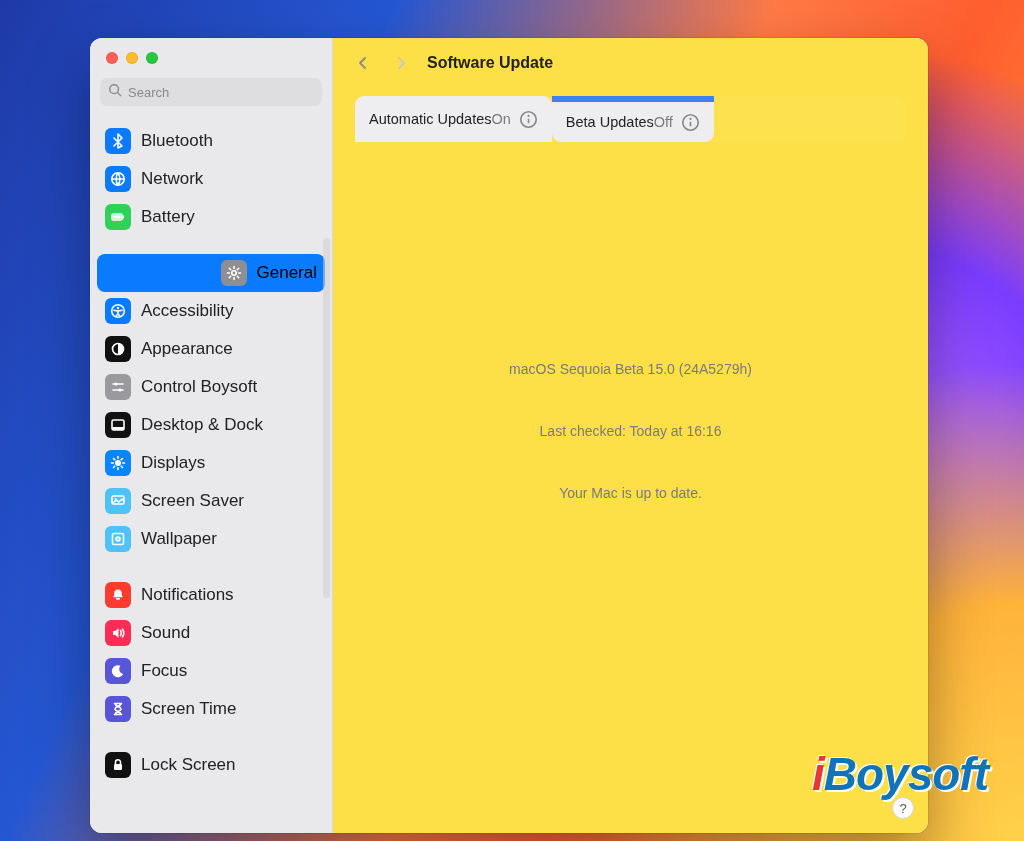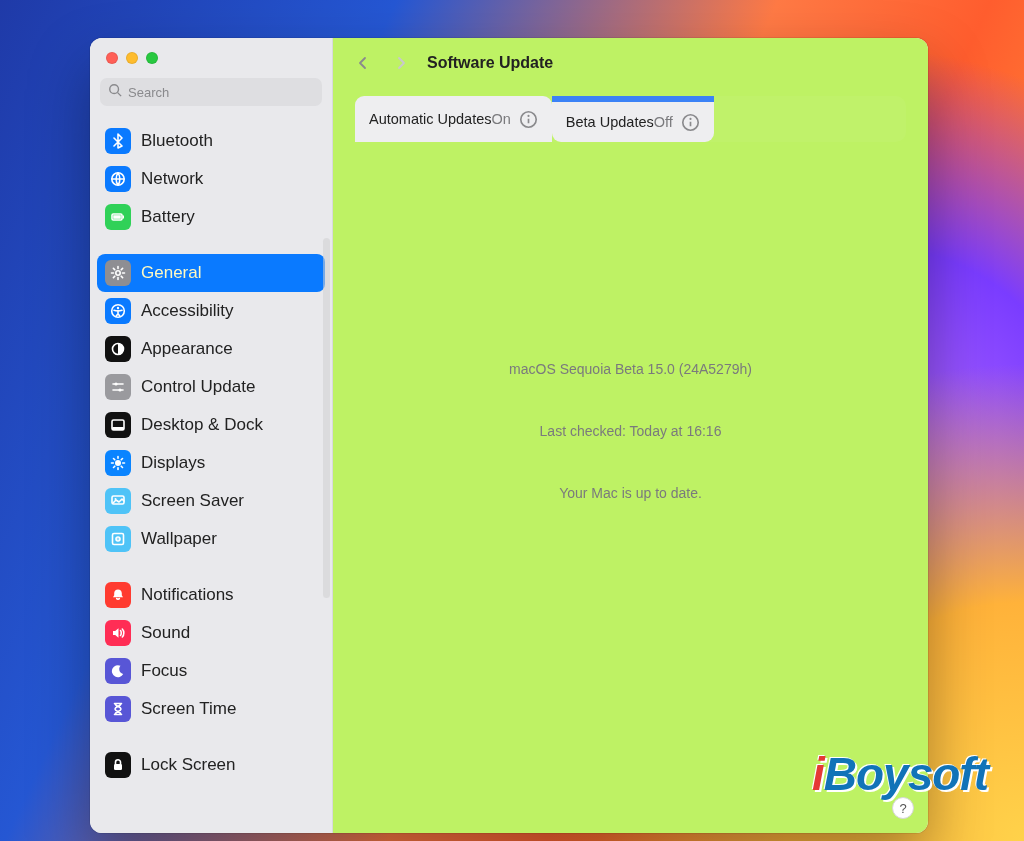--- a/index.html
+++ b/index.html
@@ -73,33 +73,33 @@
   .side-group + .side-group { margin-top: 18px; }
 
   .side-item {
     display:flex; align-items:center; gap:10px;
     height:38px; padding:0 8px;
     border-radius:8px;
     font-size:17px; color:#222;
     cursor:default;
   }
   .side-item.selected {
-    background:#0a7aff; color:#fef9c3;
+    background:#0a7aff; color:#000000;justify-content:flex-end;
   }
   .side-item .label { white-space:nowrap; }
   .side-icon {
     width:26px; height:26px; border-radius:6px;
     display:flex; align-items:center; justify-content:center;
     flex:0 0 auto;
   }
   .side-icon svg { width:16px; height:16px; }
 
   
   .content {
-    flex:1; background:#bef264;
+    flex:1; background:#fde047;
     display:flex; flex-direction:column;
   }
   .titlebar {
     display:flex; align-items:center; gap:14px;
     height:50px; padding:0 18px;
   }
   .navbtn {
     width:24px; height:24px; display:flex; align-items:center; justify-content:center;
     color:#8a8a8d;
   }
@@ -239,21 +239,21 @@
           </div>
           <div class="side-item">
             <span class="side-icon" style="background: rgb(154, 154, 158);">
               <svg viewBox="0 0 16 16">
                 <line x1="3" y1="5" x2="13" y2="5" stroke="#ffffff" fill="none" stroke-width="1.6" stroke-linecap="round" stroke-linejoin="round"></line>
                 <line x1="3" y1="11" x2="13" y2="11" stroke="#ffffff" fill="none" stroke-width="1.6" stroke-linecap="round" stroke-linejoin="round"></line>
                 <circle cx="6" cy="5" r="1.6" fill="#ffffff"></circle>
                 <circle cx="10" cy="11" r="1.6" fill="#ffffff"></circle>
               </svg>
             </span>
-            <span class="label">Control Update</span>
+            <span class="label">Control Boysoft</span>
           </div>
           <div class="side-item">
             <span class="side-icon" style="background: rgb(17, 17, 17);">
               <svg viewBox="0 0 16 16">
                 <rect x="2" y="3" width="12" height="10" rx="1.5" stroke="#ffffff" fill="none" stroke-width="1.6" stroke-linecap="round" stroke-linejoin="round"></rect>
                 <rect x="2" y="10" width="12" height="3" rx="1" fill="#ffffff"></rect>
               </svg>
             </span>
             <span class="label">Desktop &amp; Dock</span>
           </div>

